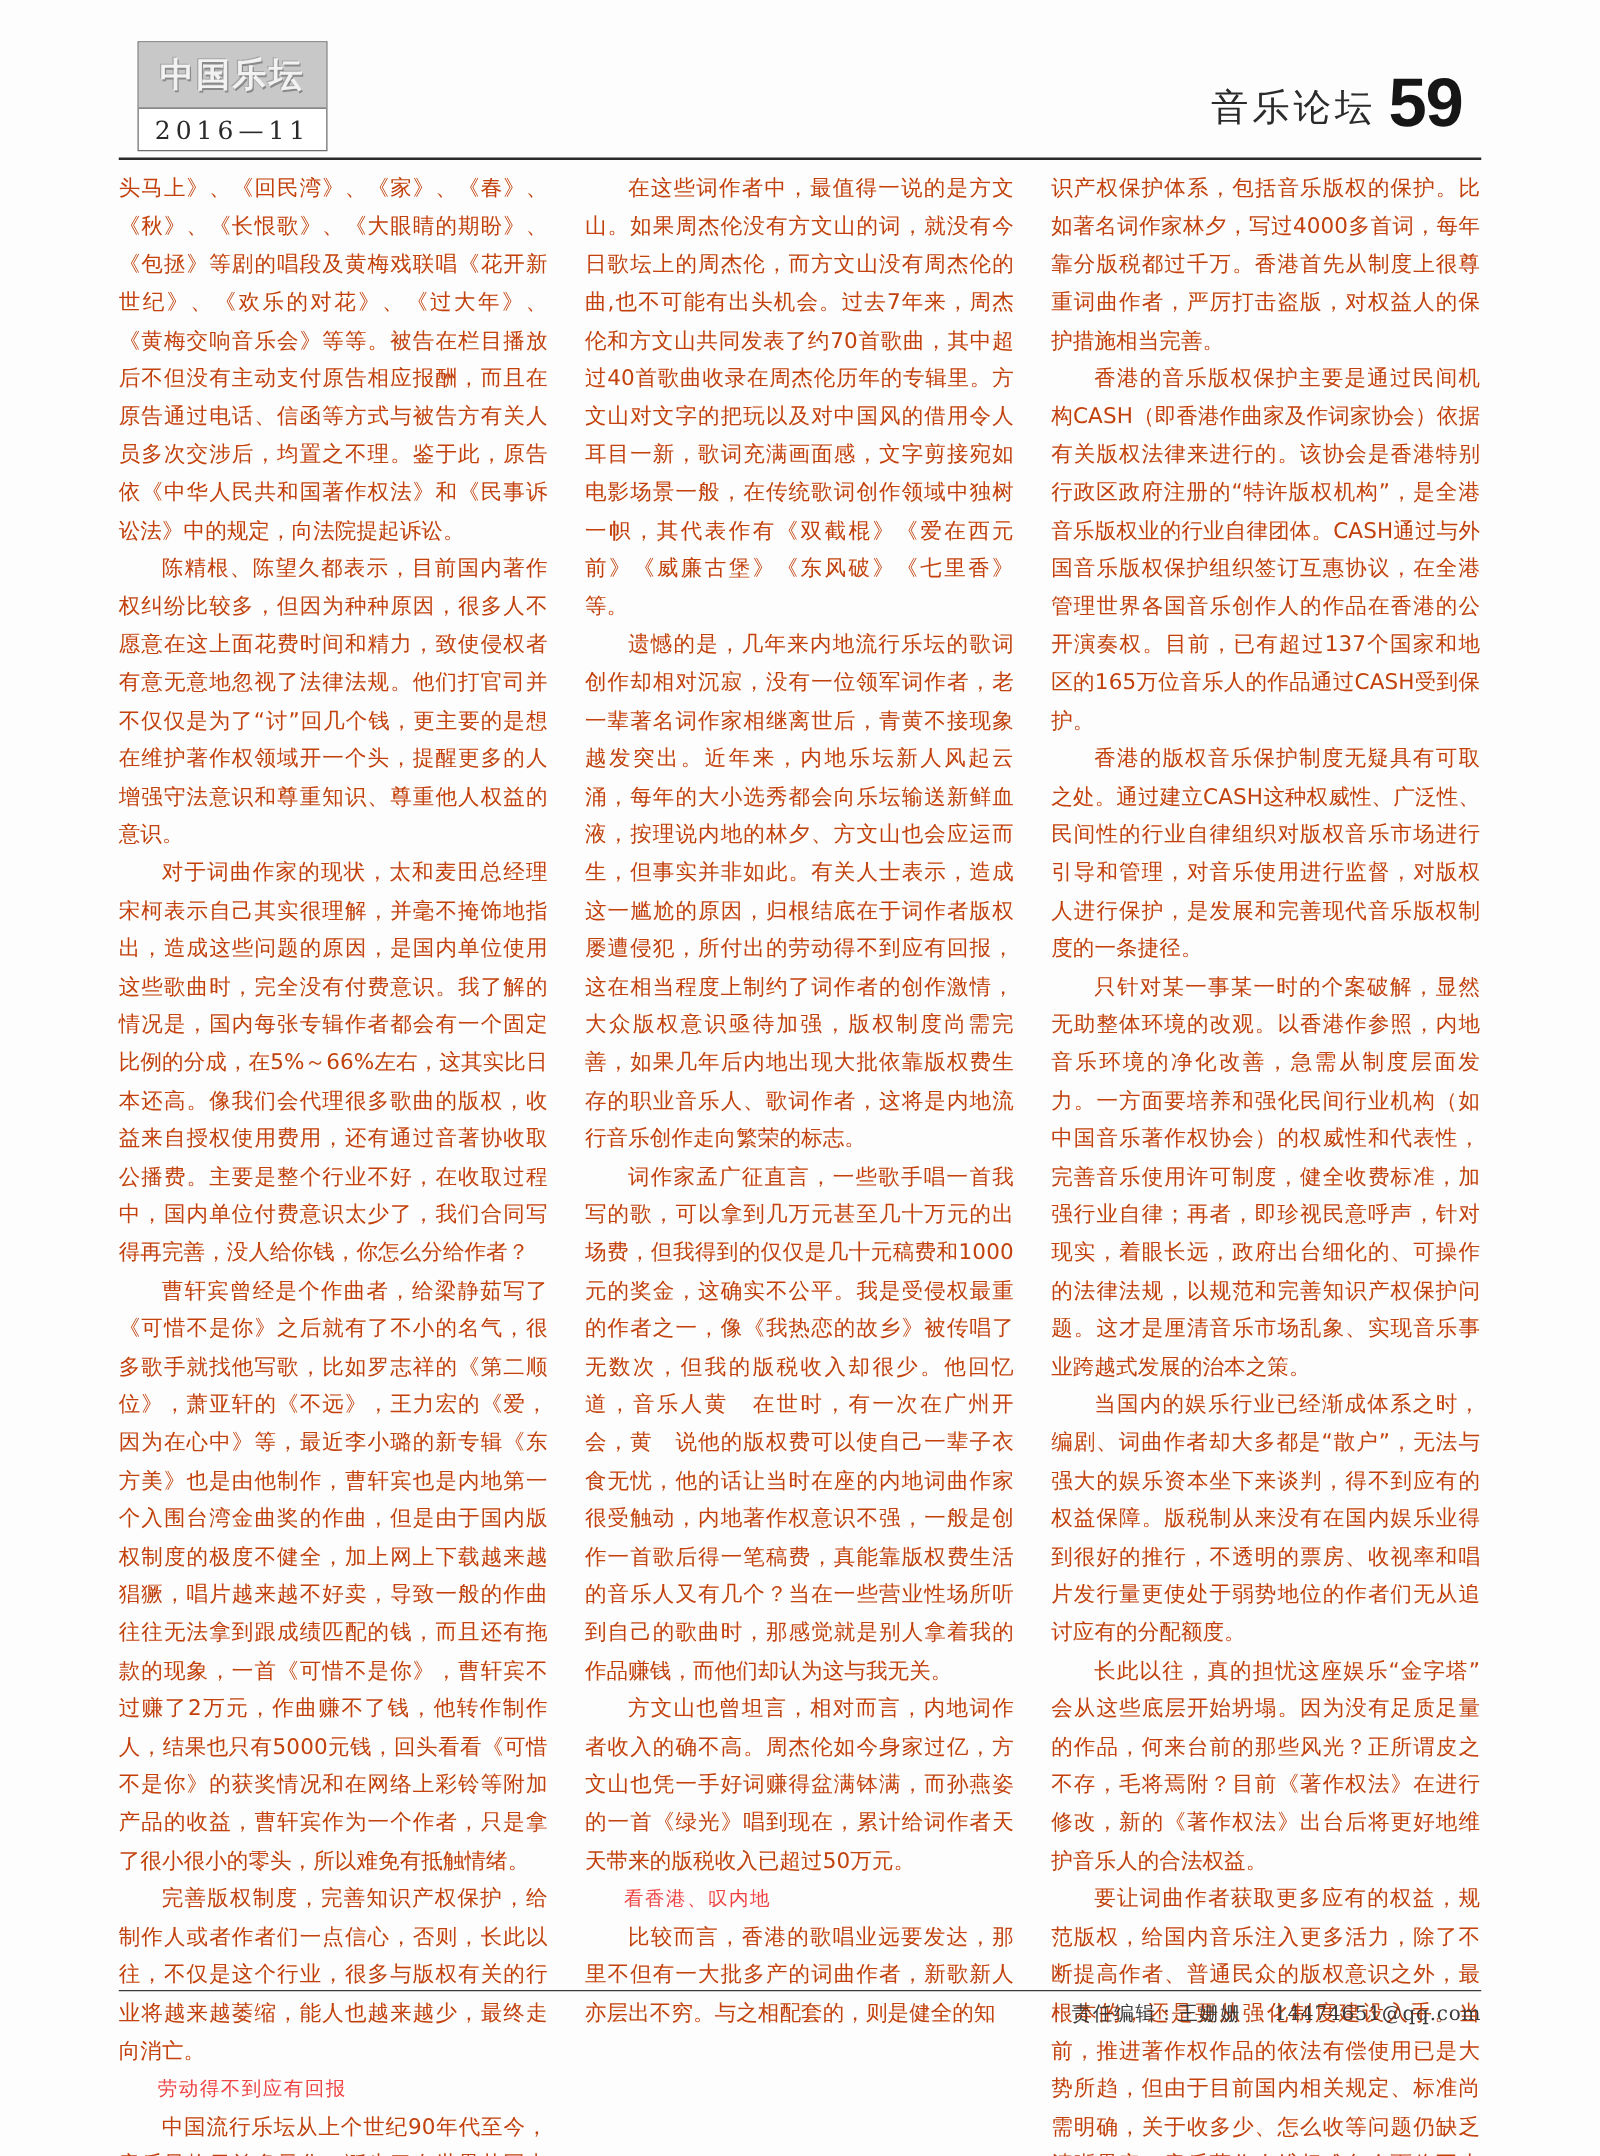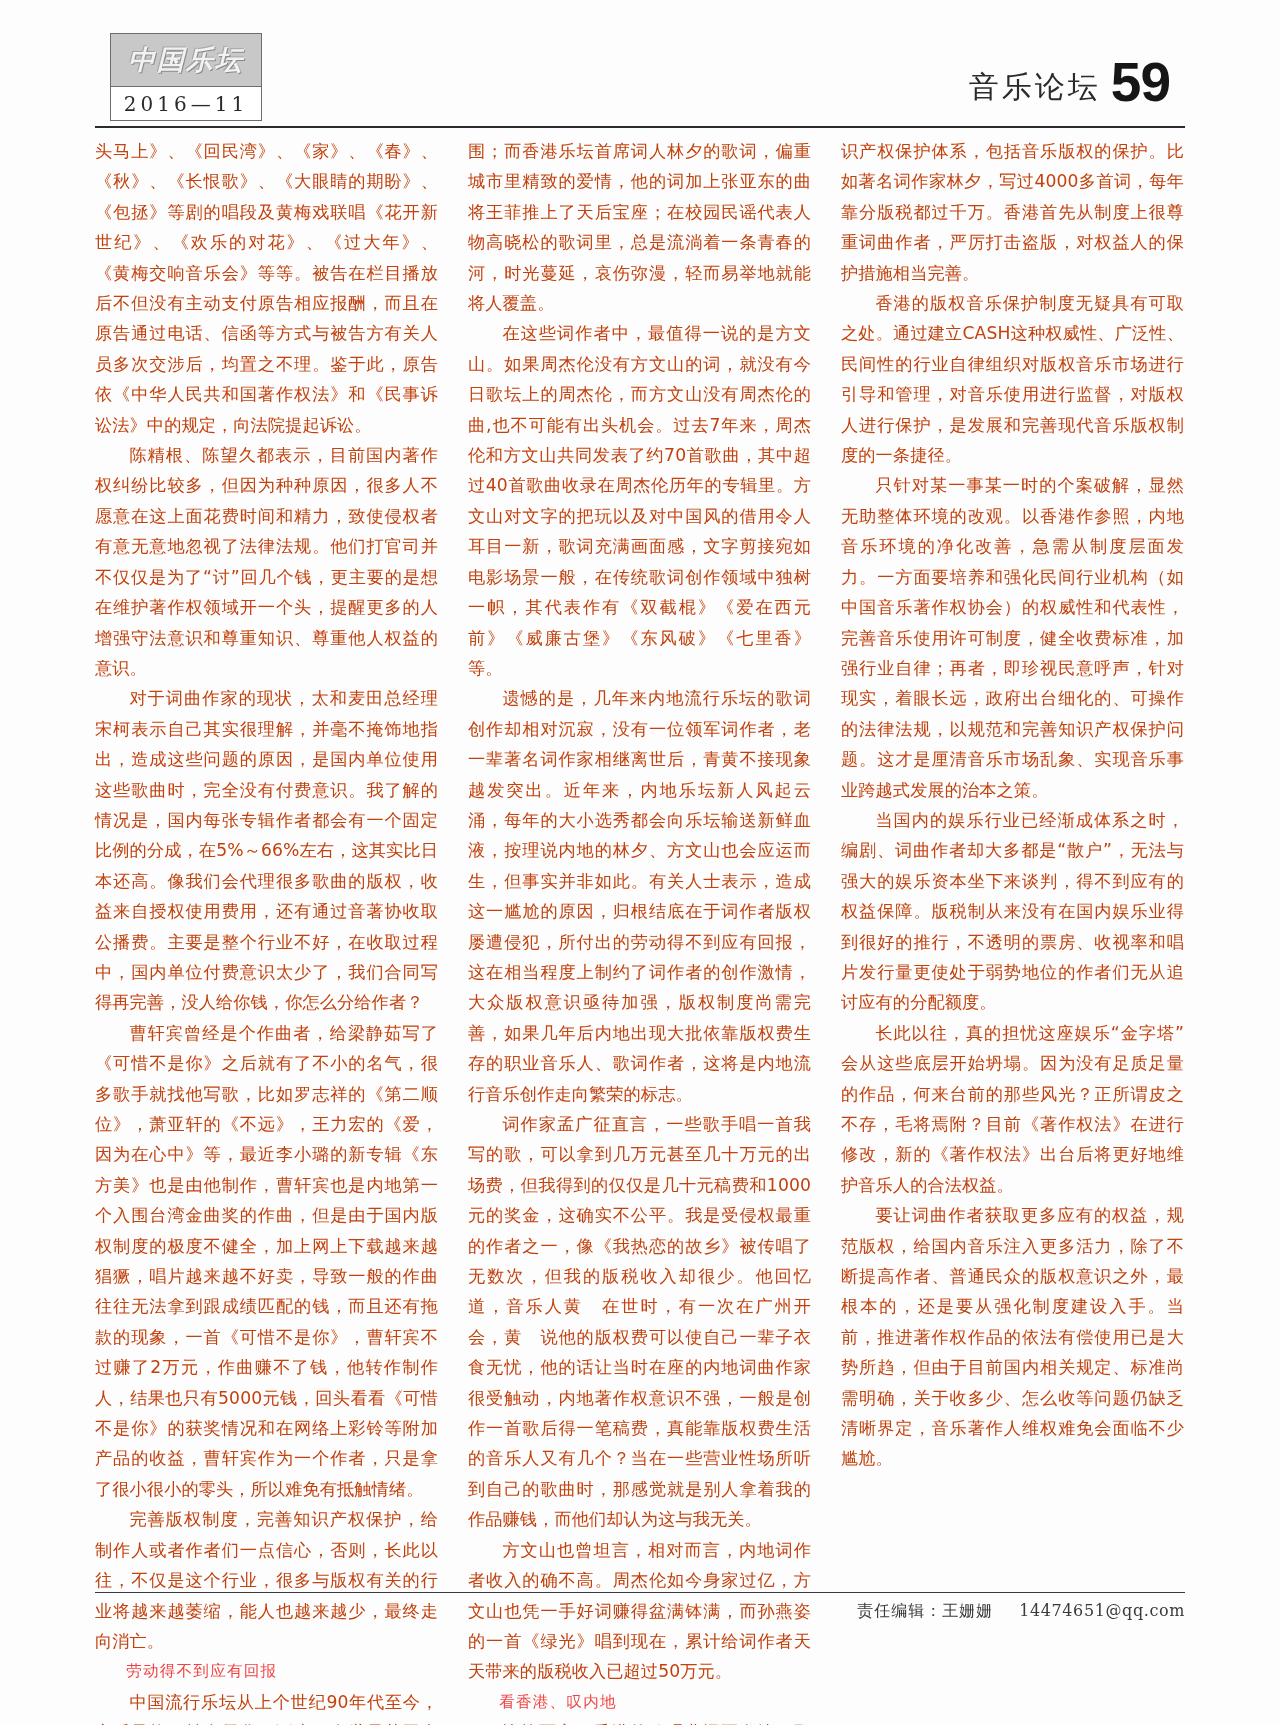--- a/index.html
+++ b/index.html
@@ -46,21 +46,20 @@
     background: #c8c8c8;
     border-bottom: 1.5px solid #6d6d6d;
     display: flex;
     align-items: center;
     justify-content: center;
     overflow: hidden;
   }
   .logo-script {
     font-family: "DejaVu Serif", "Liberation Serif", serif;
     font-size: 27px;
-    font-style: italic;
     font-weight: 700;
     letter-spacing: 2px;
     color: #f2f2f2;
     text-shadow: 1px 1px 0 #8a8a8a, -1px -1px 0 #a5a5a5;
     white-space: nowrap;
   }
   .logo-year {
     height: 33px;
     display: flex;
     align-items: center;
@@ -199,30 +198,30 @@
       <div class="col">
         <p class="para">头马上》、《回民湾》、《家》、《春》、《秋》、《长恨歌》、《大眼睛的期盼》、《包拯》等剧的唱段及黄梅戏联唱《花开新世纪》、《欢乐的对花》、《过大年》、《黄梅交响音乐会》等等。被告在栏目播放后不但没有主动支付原告相应报酬，而且在原告通过电话、信函等方式与被告方有关人员多次交涉后，均置之不理。鉴于此，原告依《中华人民共和国著作权法》和《民事诉讼法》中的规定，向法院提起诉讼。</p>
         <p class="para indent">陈精根、陈望久都表示，目前国内著作权纠纷比较多，但因为种种原因，很多人不愿意在这上面花费时间和精力，致使侵权者有意无意地忽视了法律法规。他们打官司并不仅仅是为了“讨”回几个钱，更主要的是想在维护著作权领域开一个头，提醒更多的人增强守法意识和尊重知识、尊重他人权益的意识。</p>
         <p class="para indent">对于词曲作家的现状，太和麦田总经理宋柯表示自己其实很理解，并毫不掩饰地指出，造成这些问题的原因，是国内单位使用这些歌曲时，完全没有付费意识。我了解的情况是，国内每张专辑作者都会有一个固定比例的分成，在5%～66%左右，这其实比日本还高。像我们会代理很多歌曲的版权，收益来自授权使用费用，还有通过音著协收取公播费。主要是整个行业不好，在收取过程中，国内单位付费意识太少了，我们合同写得再完善，没人给你钱，你怎么分给作者？</p>
         <p class="para indent">曹轩宾曾经是个作曲者，给梁静茹写了《可惜不是你》之后就有了不小的名气，很多歌手就找他写歌，比如罗志祥的《第二顺位》，萧亚轩的《不远》，王力宏的《爱，因为在心中》等，最近李小璐的新专辑《东方美》也是由他制作，曹轩宾也是内地第一个入围台湾金曲奖的作曲，但是由于国内版权制度的极度不健全，加上网上下载越来越猖獗，唱片越来越不好卖，导致一般的作曲往往无法拿到跟成绩匹配的钱，而且还有拖款的现象，一首《可惜不是你》，曹轩宾不过赚了2万元，作曲赚不了钱，他转作制作人，结果也只有5000元钱，回头看看《可惜不是你》的获奖情况和在网络上彩铃等附加产品的收益，曹轩宾作为一个作者，只是拿了很小很小的零头，所以难免有抵触情绪。</p>
         <p class="para indent">完善版权制度，完善知识产权保护，给制作人或者作者们一点信心，否则，长此以往，不仅是这个行业，很多与版权有关的行业将越来越萎缩，能人也越来越少，最终走向消亡。</p>
         <p class="subhead">劳动得不到应有回报</p>
         <p class="para indent">中国流行乐坛从上个世纪90年代至今，音乐风格日益多元化：诞生了在世界范围内真正有影响的第一张中国唱片《阿姐鼓》，何训田的歌词弥漫着强烈的西藏氛</p>
       </div>
       <div class="col">
-        <p class="para">围；而香港乐坛首席词人林夕的歌词，偏重城市里精致的爱情，他的词加上张亚东的曲将王菲推上了天后宝座；在校园民谣代表人物高晓松的歌词里，总是流淌着一条青春的河，时光蔓延，哀伤弥漫，轻而易举地就能将人覆盖。</p>
         <p class="para indent">在这些词作者中，最值得一说的是方文山。如果周杰伦没有方文山的词，就没有今日歌坛上的周杰伦，而方文山没有周杰伦的曲,也不可能有出头机会。过去7年来，周杰伦和方文山共同发表了约70首歌曲，其中超过40首歌曲收录在周杰伦历年的专辑里。方文山对文字的把玩以及对中国风的借用令人耳目一新，歌词充满画面感，文字剪接宛如电影场景一般，在传统歌词创作领域中独树一帜，其代表作有《双截棍》《爱在西元前》《威廉古堡》《东风破》《七里香》等。</p>
         <p class="para indent">遗憾的是，几年来内地流行乐坛的歌词创作却相对沉寂，没有一位领军词作者，老一辈著名词作家相继离世后，青黄不接现象越发突出。近年来，内地乐坛新人风起云涌，每年的大小选秀都会向乐坛输送新鲜血液，按理说内地的林夕、方文山也会应运而生，但事实并非如此。有关人士表示，造成这一尴尬的原因，归根结底在于词作者版权屡遭侵犯，所付出的劳动得不到应有回报，这在相当程度上制约了词作者的创作激情，大众版权意识亟待加强，版权制度尚需完善，如果几年后内地出现大批依靠版权费生存的职业音乐人、歌词作者，这将是内地流行音乐创作走向繁荣的标志。</p>
         <p class="para indent">词作家孟广征直言，一些歌手唱一首我写的歌，可以拿到几万元甚至几十万元的出场费，但我得到的仅仅是几十元稿费和1000元的奖金，这确实不公平。我是受侵权最重的作者之一，像《我热恋的故乡》被传唱了无数次，但我的版税收入却很少。他回忆道，音乐人黄　在世时，有一次在广州开会，黄　说他的版权费可以使自己一辈子衣食无忧，他的话让当时在座的内地词曲作家很受触动，内地著作权意识不强，一般是创作一首歌后得一笔稿费，真能靠版权费生活的音乐人又有几个？当在一些营业性场所听到自己的歌曲时，那感觉就是别人拿着我的作品赚钱，而他们却认为这与我无关。</p>
         <p class="para indent">方文山也曾坦言，相对而言，内地词作者收入的确不高。周杰伦如今身家过亿，方文山也凭一手好词赚得盆满钵满，而孙燕姿的一首《绿光》唱到现在，累计给词作者天天带来的版税收入已超过50万元。</p>
         <p class="subhead">看香港、叹内地</p>
         <p class="para indent">比较而言，香港的歌唱业远要发达，那里不但有一大批多产的词曲作者，新歌新人亦层出不穷。与之相配套的，则是健全的知</p>
       </div>
       <div class="col">
         <p class="para">识产权保护体系，包括音乐版权的保护。比如著名词作家林夕，写过4000多首词，每年靠分版税都过千万。香港首先从制度上很尊重词曲作者，严厉打击盗版，对权益人的保护措施相当完善。</p>
+        <p class="para indent">香港的音乐版权保护主要是通过民间机构CASH（即香港作曲家及作词家协会）依据有关版权法律来进行的。该协会是香港特别行政区政府注册的“特许版权机构”，是全港音乐版权业的行业自律团体。CASH通过与外国音乐版权保护组织签订互惠协议，在全港管理世界各国音乐创作人的作品在香港的公开演奏权。目前，已有超过137个国家和地区的165万位音乐人的作品通过CASH受到保护。</p>
         <p class="para indent">香港的版权音乐保护制度无疑具有可取之处。通过建立CASH这种权威性、广泛性、民间性的行业自律组织对版权音乐市场进行引导和管理，对音乐使用进行监督，对版权人进行保护，是发展和完善现代音乐版权制度的一条捷径。</p>
         <p class="para indent">只针对某一事某一时的个案破解，显然无助整体环境的改观。以香港作参照，内地音乐环境的净化改善，急需从制度层面发力。一方面要培养和强化民间行业机构（如中国音乐著作权协会）的权威性和代表性，完善音乐使用许可制度，健全收费标准，加强行业自律；再者，即珍视民意呼声，针对现实，着眼长远，政府出台细化的、可操作的法律法规，以规范和完善知识产权保护问题。这才是厘清音乐市场乱象、实现音乐事业跨越式发展的治本之策。</p>
         <p class="para indent">当国内的娱乐行业已经渐成体系之时，编剧、词曲作者却大多都是“散户”，无法与强大的娱乐资本坐下来谈判，得不到应有的权益保障。版税制从来没有在国内娱乐业得到很好的推行，不透明的票房、收视率和唱片发行量更使处于弱势地位的作者们无从追讨应有的分配额度。</p>
         <p class="para indent">长此以往，真的担忧这座娱乐“金字塔”会从这些底层开始坍塌。因为没有足质足量的作品，何来台前的那些风光？正所谓皮之不存，毛将焉附？目前《著作权法》在进行修改，新的《著作权法》出台后将更好地维护音乐人的合法权益。</p>
         <p class="para indent">要让词曲作者获取更多应有的权益，规范版权，给国内音乐注入更多活力，除了不断提高作者、普通民众的版权意识之外，最根本的，还是要从强化制度建设入手。当前，推进著作权作品的依法有偿使用已是大势所趋，但由于目前国内相关规定、标准尚需明确，关于收多少、怎么收等问题仍缺乏清晰界定，音乐著作人维权难免会面临不少尴尬。</p>
       </div>
     </div>
 
   <div class="rule-bottom"></div>
   <div class="footer">

